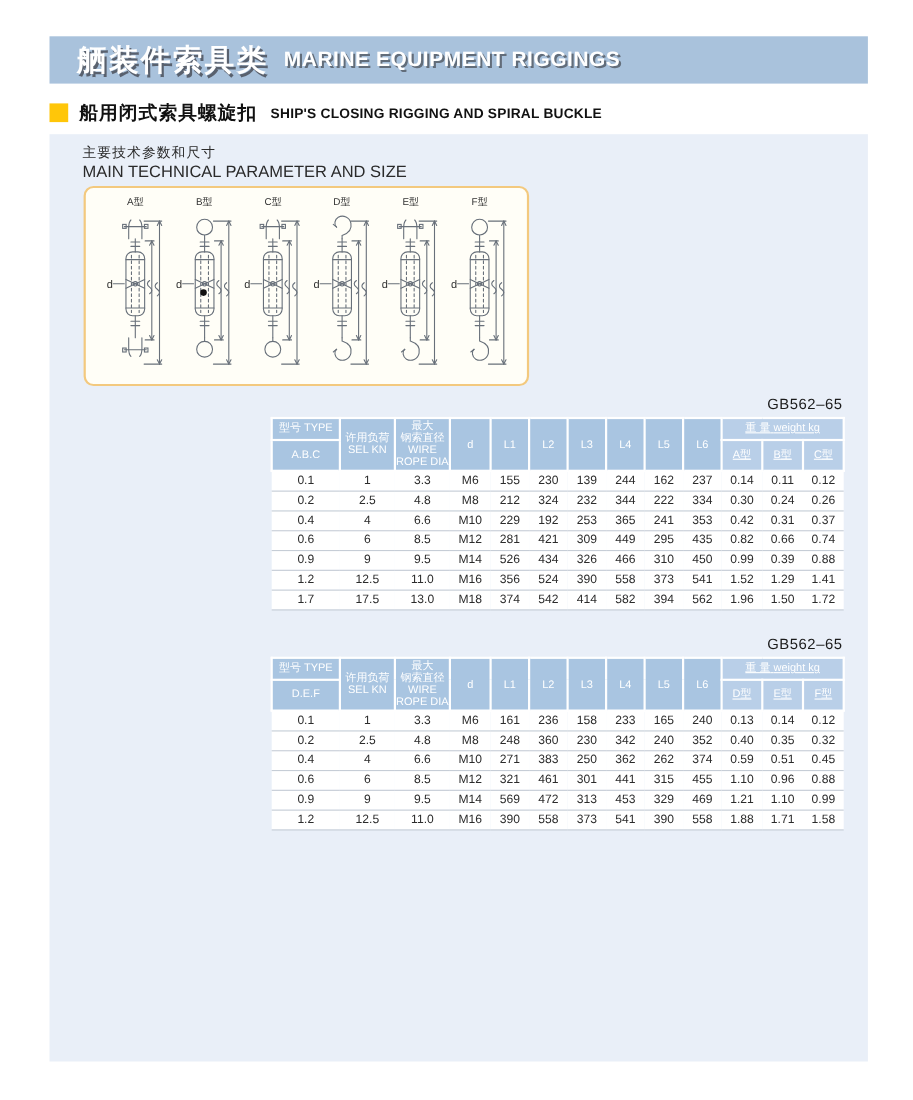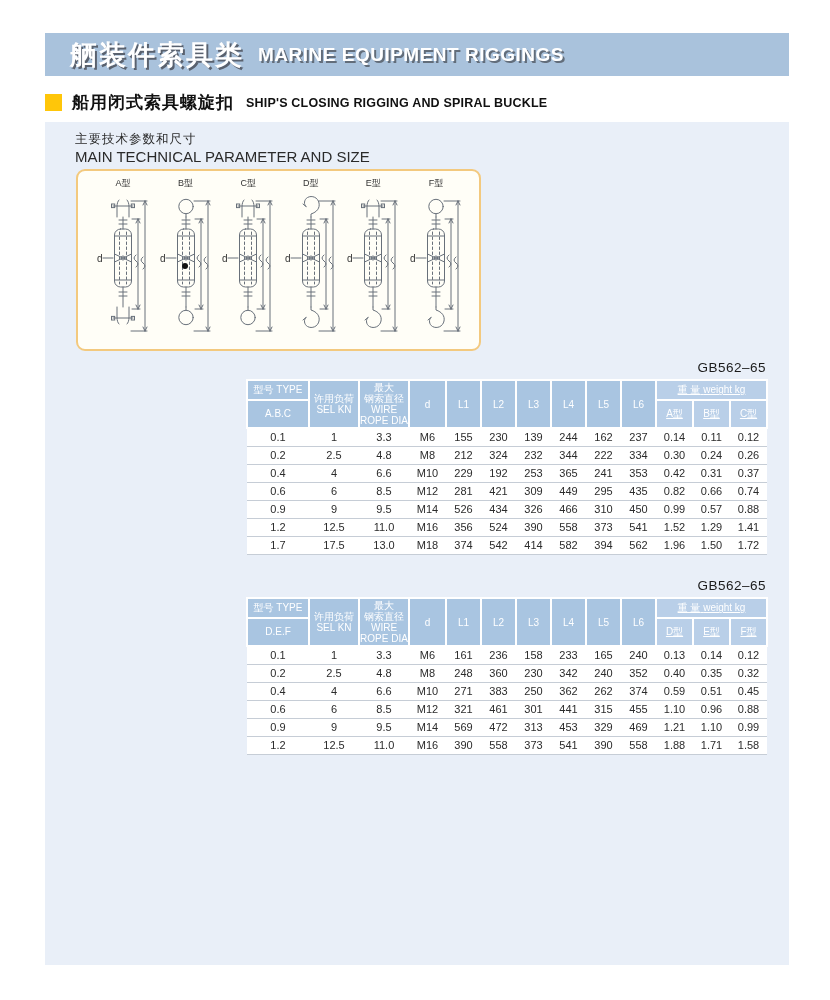--- a/index.html
+++ b/index.html
@@ -450,21 +450,21 @@
               <td>9</td>
               <td>9.5</td>
               <td>M14</td>
               <td>526</td>
               <td>434</td>
               <td>326</td>
               <td>466</td>
               <td>310</td>
               <td>450</td>
               <td>0.99</td>
-              <td>0.57</td>
+              <td>0.39</td>
               <td>0.88</td>
             </tr>
             <tr>
               <td>1.2</td>
               <td>12.5</td>
               <td>11.0</td>
               <td>M16</td>
               <td>356</td>
               <td>524</td>
               <td>390</td>

